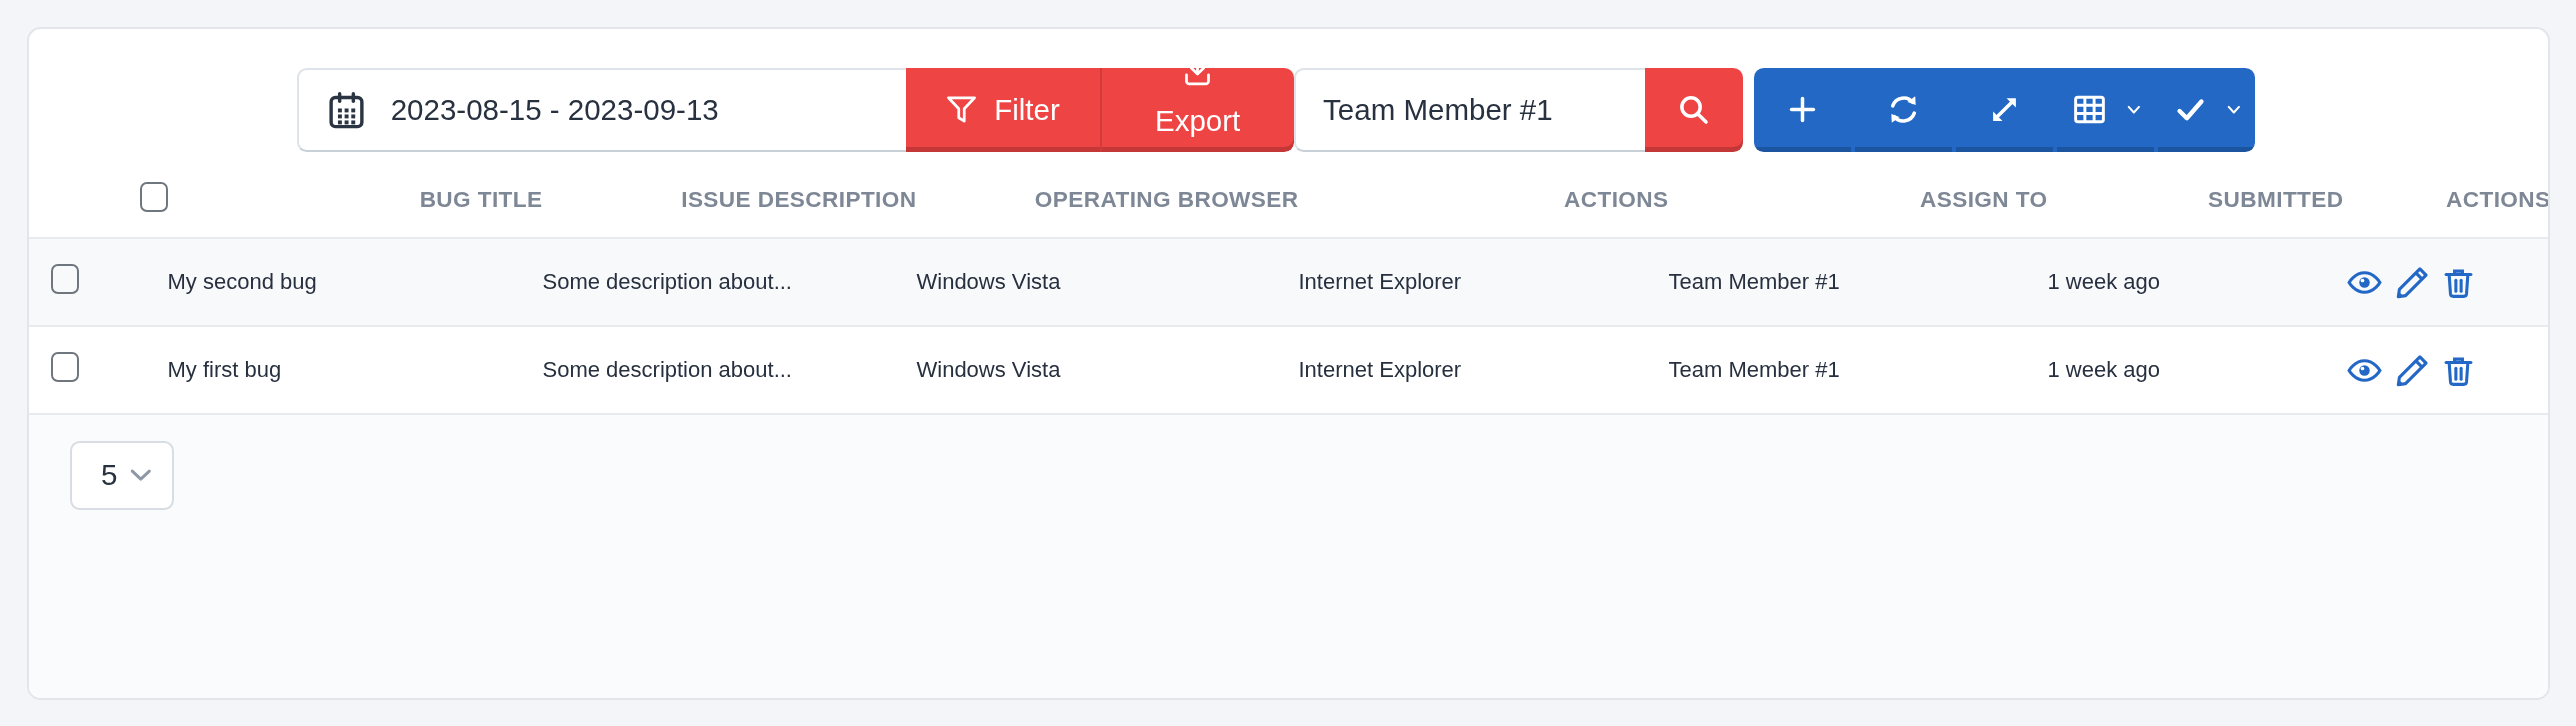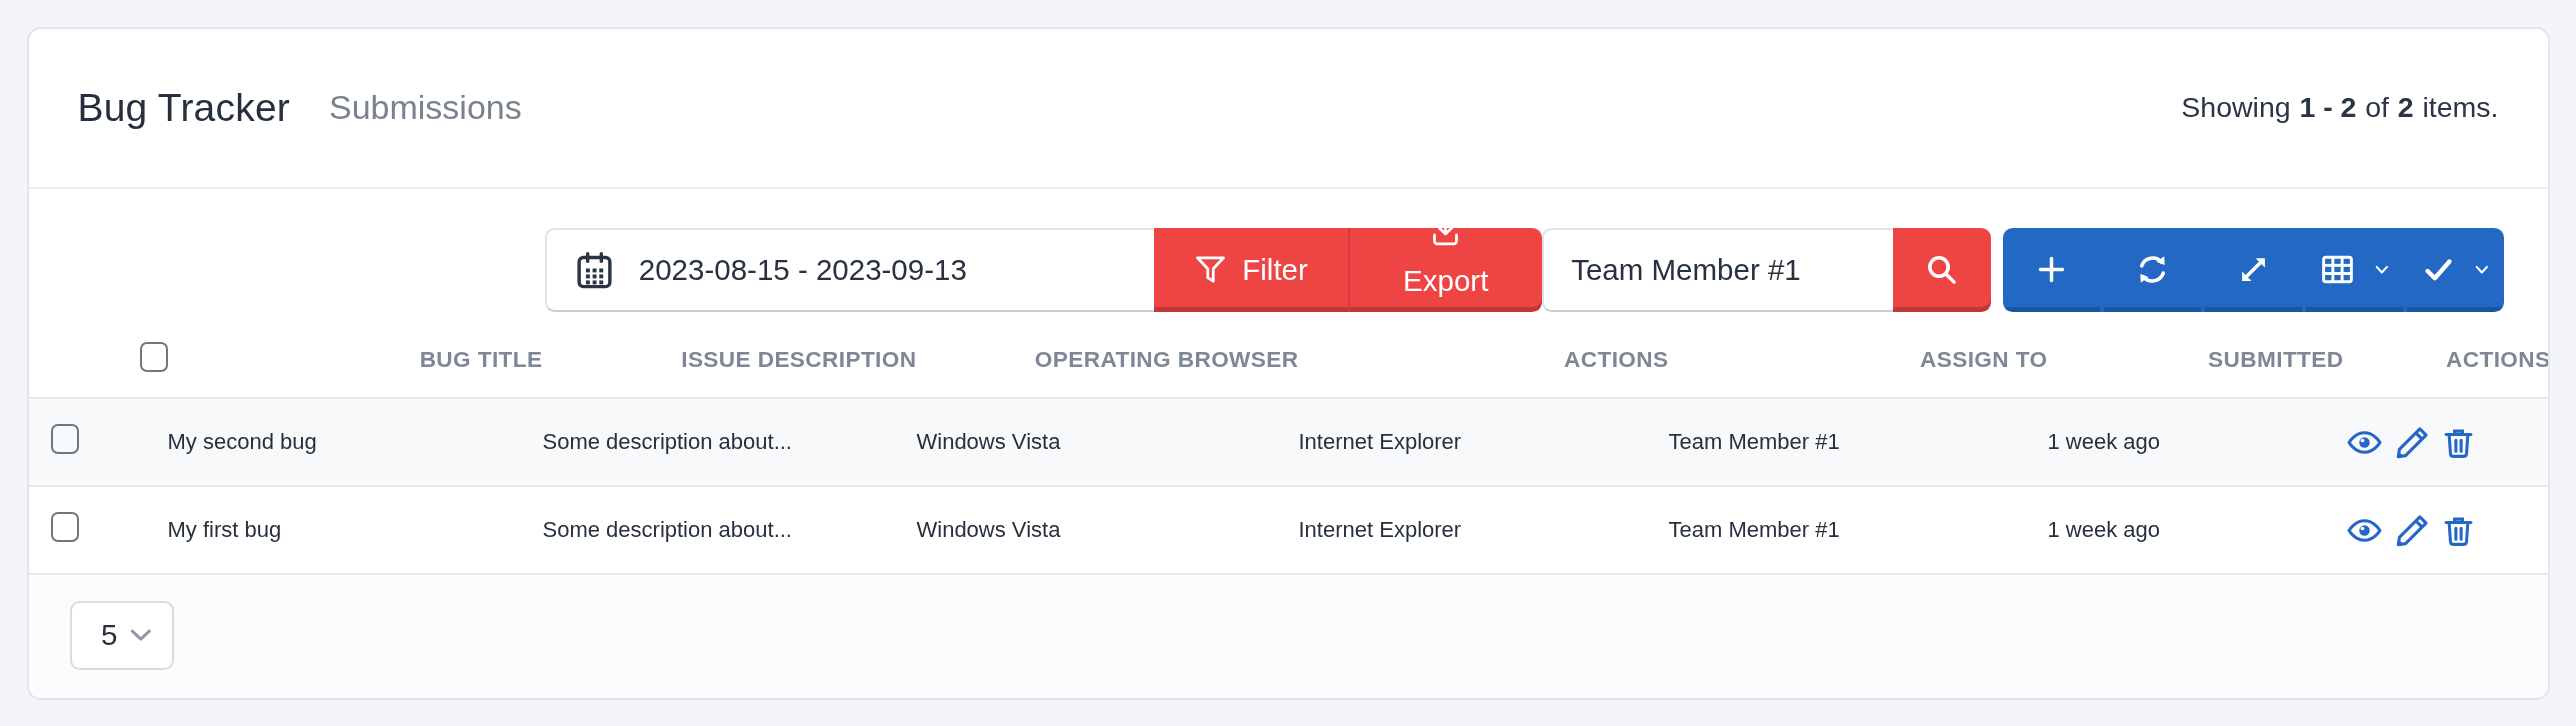--- a/index.html
+++ b/index.html
@@ -25,23 +25,23 @@
     border-bottom: 2px solid #ebedf1;
     display: flex; align-items: center;
     padding: 0 49px;
   }
   .title { font-size: 39px; font-weight: 500; color: #262f3e; letter-spacing: 0.2px; }
   .subtitle { font-size: 34px; font-weight: 400; color: #79828f; margin-left: 39px; }
   .summary { margin-left: auto; font-size: 28.5px; color: #2b3545; display: flex; gap: 8.8px; align-items: baseline; }
   .summary b { font-weight: 700; }
   
   .toolbar {
-    margin: 39px 44px 0 41px;
+    margin: 39px 65px 0 41px;
     height: 84px; flex: 0 0 84px;
-    display: flex; justify-content: flex-end;
+    display: flex; justify-content: center;
   }
   .group { display: flex; height: 84px; }
   .input-box {
     background: #fff;
     border: 2px solid #dee3e9;
     border-bottom-color: #c9cfd7;
     display: flex; align-items: center;
     font-size: 29.5px; color: #28313f;
   }
   .date-box { width: 609px; border-radius: 9.8px 0 0 9.8px; border-right: none; padding-left: 27.5px; gap: 23.6px; }
@@ -95,31 +95,20 @@
     display: flex; align-items: center; justify-content: space-between;
     padding: 0 19.6px 0 29.5px; font-size: 29.5px; color: #28313f; cursor: pointer;
   }
   svg { display: block; }
 </style>
 </head>
 <body>
 
 <div class="card">
 
-  <div class="card-header">
-    <span class="title">Bug Tracker</span>
-    <span class="subtitle">Submissions</span>
-    <span class="summary">
-      <span>Showing</span>
-      <b>1 - 2</b>
-      <span>of</span>
-      <b>2</b>
-      <span>items.</span>
-    </span>
-  </div>
 
   <div class="toolbar">
     <div class="group">
       <div class="input-box date-box">
         <span>
           <svg width="41" height="43" viewBox="0 0 24 24" fill="none" stroke="#2b3442" stroke-width="2" stroke-linecap="round">
             <rect x="3" y="5" width="18" height="17" rx="2.5"></rect>
             <line x1="8" y1="2.8" x2="8" y2="7.2"></line>
             <line x1="16" y1="2.8" x2="16" y2="7.2"></line>
             <g fill="#2b3442" stroke="none">

